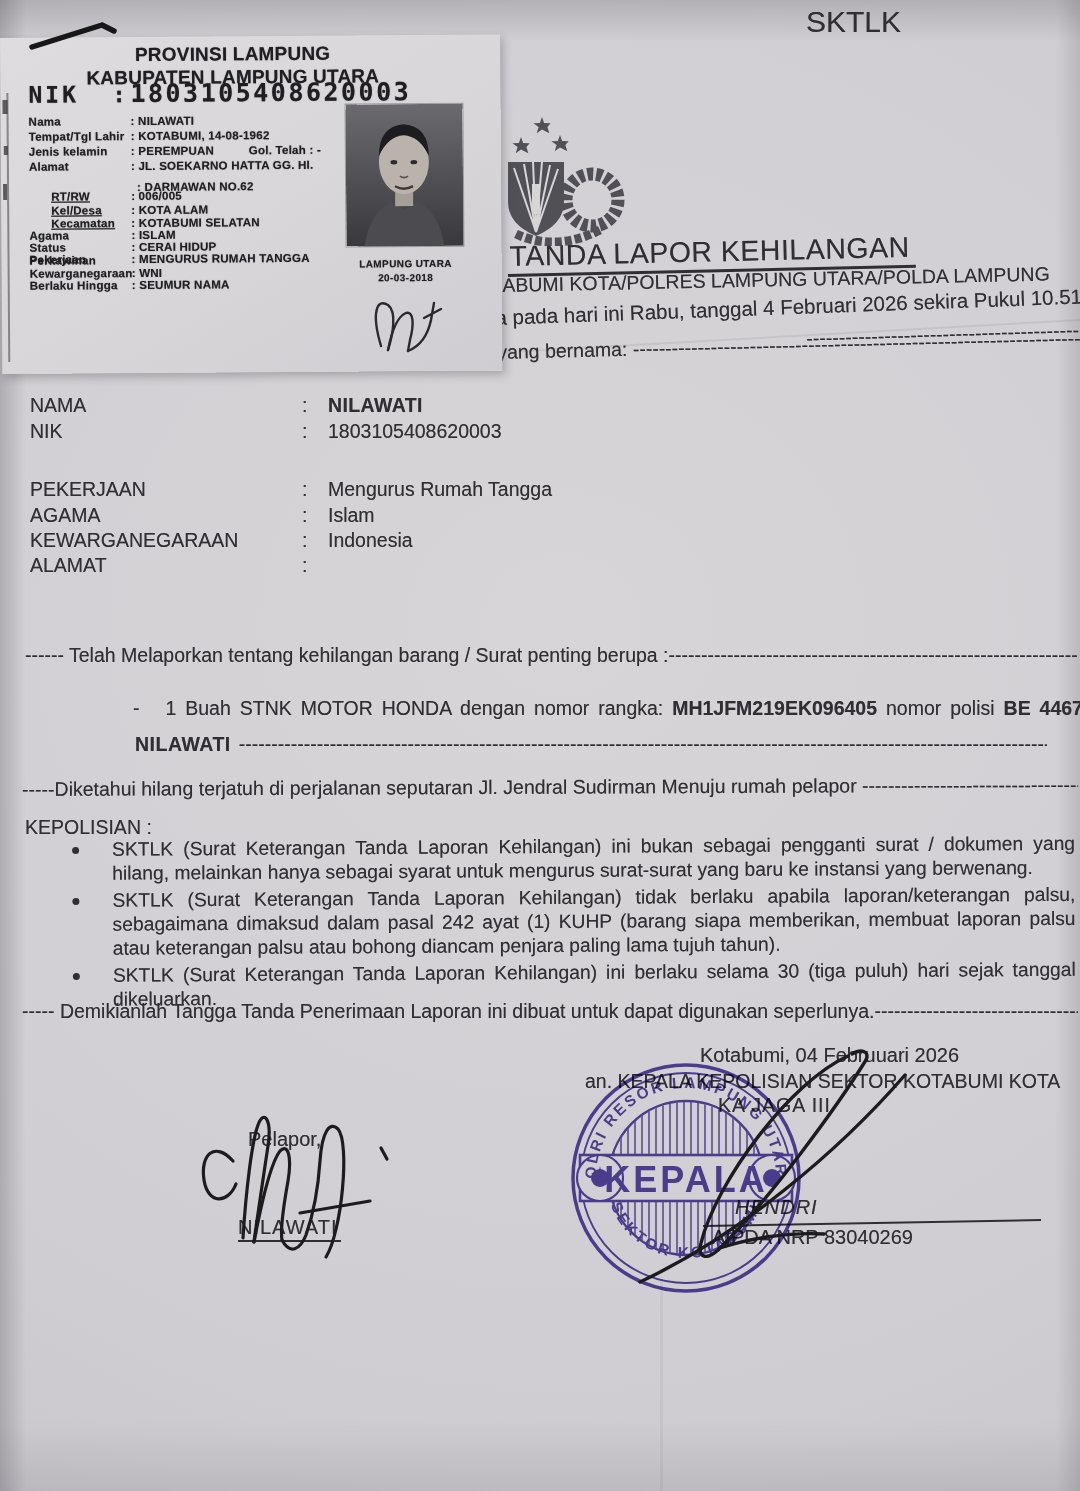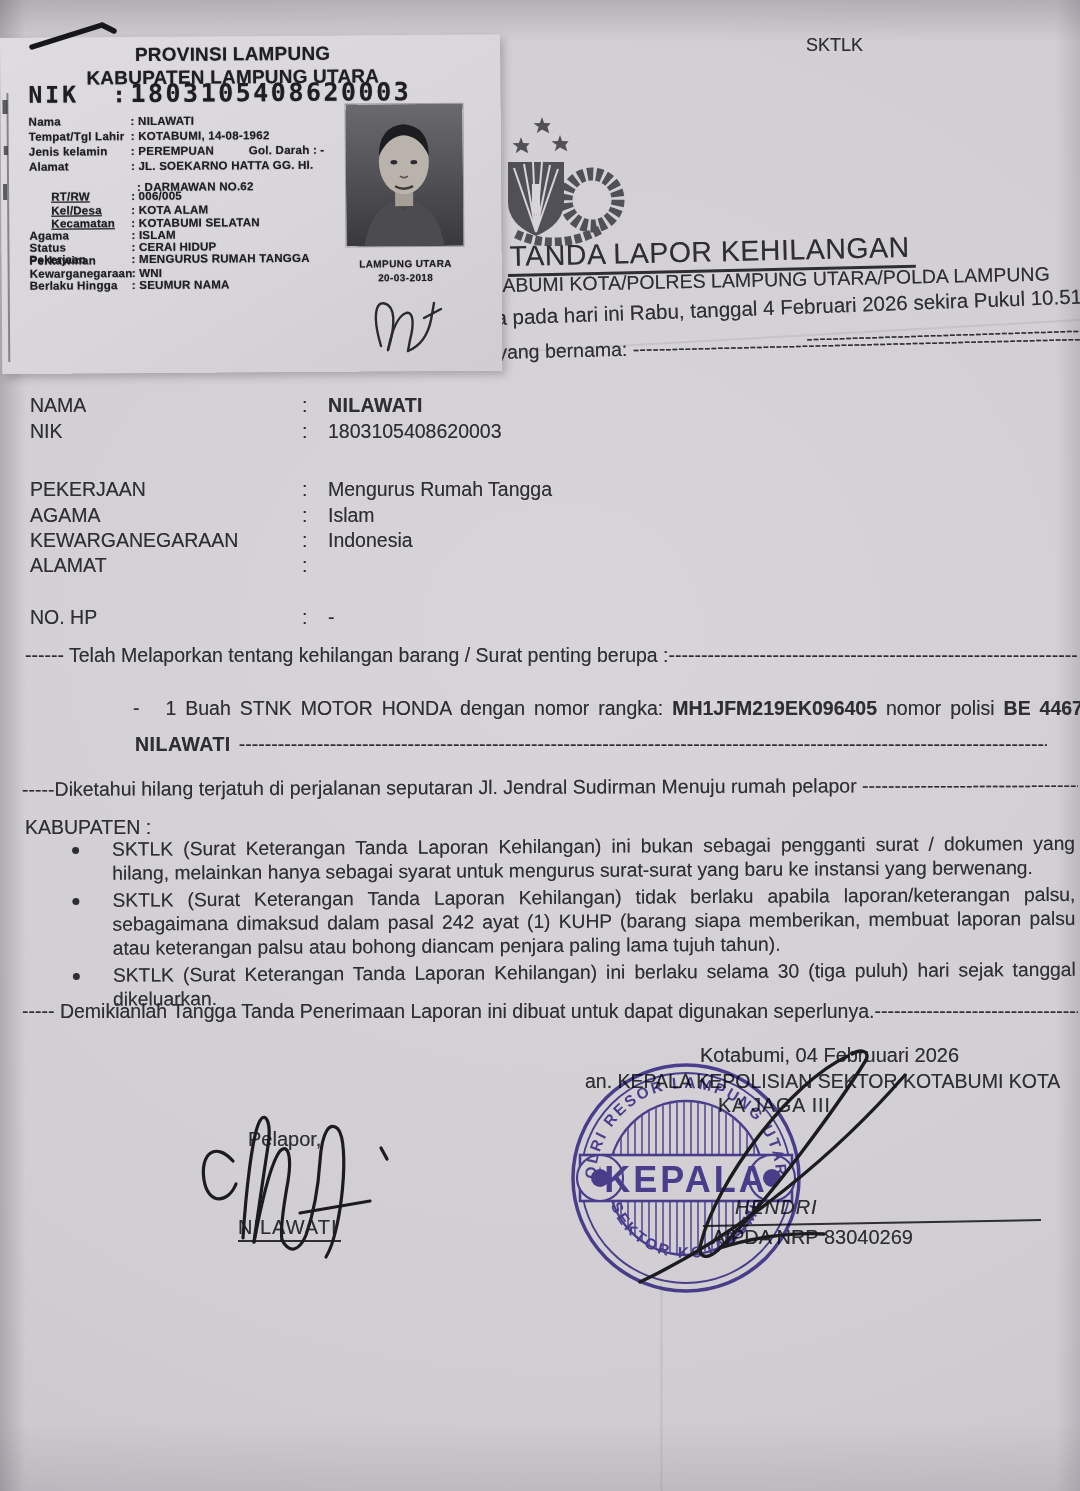--- a/index.html
+++ b/index.html
@@ -16,21 +16,21 @@
   .shade{position:absolute;pointer-events:none;}
   .shade-top{left:0;top:0;right:0;height:42px;background:linear-gradient(180deg,rgba(55,53,60,.20),rgba(55,53,60,0));}
   .shade-left{left:0;top:0;bottom:0;width:26px;background:linear-gradient(90deg,rgba(48,46,54,.22),rgba(48,46,54,0));}
   .shade-right{right:0;top:0;bottom:0;width:24px;background:linear-gradient(270deg,rgba(66,64,72,.16),rgba(66,64,72,0));}
   .shade-bottom{left:0;bottom:0;right:0;height:70px;background:linear-gradient(0deg,rgba(76,74,82,.13),rgba(76,74,82,0));}
   .crease1{position:absolute;left:490px;top:352px;width:600px;height:2px;background:rgba(40,38,46,.08);transform:rotate(-3.2deg);transform-origin:left center;}
   .crease2{position:absolute;left:660px;top:1280px;width:3px;height:211px;background:rgba(40,38,46,.05);}
 
   
   .ltr{position:absolute;font-size:19.5px;color:var(--ink);text-shadow:0 0 .6px rgba(46,46,51,.5);}
-  .sktlk{left:806px;top:5px;font-size:18px;margin-top:30px;}
+  .sktlk{left:806px;top:5px;font-size:30px;}
   .title{left:508px;top:240px;font-size:28.5px;letter-spacing:.5px;border-bottom:3px solid var(--ink);padding:0 6px 1px 2px;transform:rotate(-1.3deg);transform-origin:left bottom;}
   .subtitle{left:502px;top:274px;font-size:19.5px;transform:rotate(-1.2deg);transform-origin:left top;white-space:nowrap;}
   .intro1{left:495px;top:306px;width:585px;font-size:20.5px;white-space:nowrap;overflow:hidden;transform:rotate(-2.1deg);transform-origin:left top;}
   .introdash{left:806px;top:327px;width:274px;white-space:nowrap;overflow:hidden;transform:rotate(-1.8deg);transform-origin:left top;}
   .intro2{left:497px;top:341px;width:583px;white-space:nowrap;overflow:hidden;transform:rotate(-1.4deg);transform-origin:left top;}
 
   .fr{position:absolute;left:30px;display:flex;}
   .fr .lbl{width:272px;flex:none;}
   .fr .colon{width:26px;flex:none;}
   .fr .colon::before{content:":";}
@@ -152,36 +152,31 @@
     </div>
   <div class="ltr fr f5">
       <span class="lbl">KEWARGANEGARAAN</span>
       <span class="colon"></span>
       <span class="val">Indonesia</span>
     </div>
   <div class="ltr fr f6">
       <span class="lbl">ALAMAT</span>
       <span class="colon"></span>
     </div>
-  <div class="ltr fr f7">
-      <span class="lbl">NO. HP</span>
-      <span class="colon"></span>
-      <span class="val">-</span>
-    </div>
 
   <div class="ltr nowrapline lead"><span>------ Telah Melaporkan tentang kehilangan barang / Surat penting berupa  :</span><span>--------------------------------------------------------------------------------------------------------------------------------------------------------------------------------------------------------</span></div>
 
   <div class="ltr item-l1">
     <span class="dash">-</span><span>1 Buah STNK MOTOR HONDA dengan nomor rangka:</span> <b>MH1JFM219EK096405</b> <span>nomor polisi</span> <b>BE 4467 JR</b> 
   </div>
   <div class="ltr nowrapline item-l2"><b>NILAWATI</b><span>--------------------------------------------------------------------------------------------------------------------------------------------------------------------------------------------------------</span></div>
 
   <div class="ltr nowrapline found"><span>-----Diketahui hilang terjatuh di perjalanan seputaran Jl. Jendral Sudirman Menuju rumah pelapor </span><span>--------------------------------------------------------------------------------------------------------------------------------------------------------------------------------------------------------</span></div>
 
-  <div class="ltr ket-label">KABUPATEN :</div>
+  <div class="ltr ket-label">KEPOLISIAN :</div>
   <div class="ltr bullets">
     <div class="bullet"><span class="dot"></span><span>SKTLK (Surat Keterangan Tanda Laporan Kehilangan) ini bukan sebagai pengganti surat / dokumen yang hilang, melainkan hanya sebagai syarat untuk mengurus surat-surat yang baru ke instansi yang berwenang.</span></div>
     <div class="bullet"><span class="dot"></span><span>SKTLK (Surat Keterangan Tanda Laporan Kehilangan) tidak berlaku apabila laporan/keterangan palsu, sebagaimana dimaksud dalam pasal 242 ayat (1) KUHP (barang siapa memberikan, membuat laporan palsu atau keterangan palsu atau bohong diancam penjara paling lama tujuh tahun).</span></div>
     <div class="bullet"><span class="dot"></span><span>SKTLK (Surat Keterangan Tanda Laporan Kehilangan) ini berlaku selama 30 (tiga puluh) hari sejak tanggal dikeluarkan.</span></div>
   </div>
 
   <div class="ltr nowrapline closing"><span>----- Demikianlah Tangga Tanda Penerimaan Laporan ini dibuat untuk dapat digunakan seperlunya.</span><span>--------------------------------------------------------------------------------------------------------------------------------------------------------------------------------------------------------</span></div>
 
   <div class="ltr citydate">Kotabumi, 04 Februuari 2026</div>
   <div class="ltr anline">an. KEPALA KEPOLISIAN SEKTOR KOTABUMI KOTA</div>
@@ -210,21 +205,21 @@
         <span class="klbl">Nama</span>
         <span class="kval">NILAWATI</span>
       </div>
     <div class="kr k1">
         <span class="klbl">Tempat/Tgl Lahir</span>
         <span class="kval">KOTABUMI, 14-08-1962</span>
       </div>
     <div class="kr k2">
         <span class="klbl">Jenis kelamin</span>
         <span class="kval">PEREMPUAN</span>
-        <span class="kextra"><span>Gol. Darah</span> <span>: -</span></span>
+        <span class="kextra"><span>Gol. Telah</span> <span>: -</span></span>
       </div>
     <div class="kr k3">
         <span class="klbl">Alamat</span>
         <span class="kval">JL. SOEKARNO HATTA GG. HI.</span>
       </div>
     <div class="kr k4">
         <span class="kval" style="left:136px">DARMAWAN NO.62</span>
       </div>
     <div class="kr kind k5">
         <span class="klbl">RT/RW</span>

